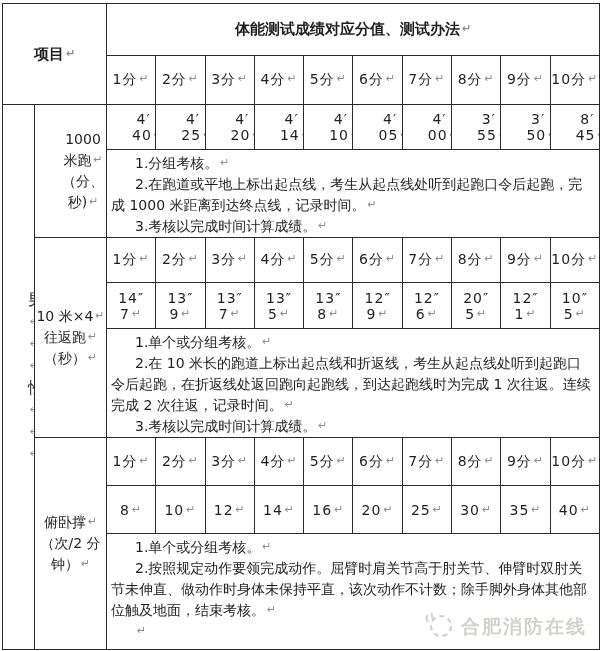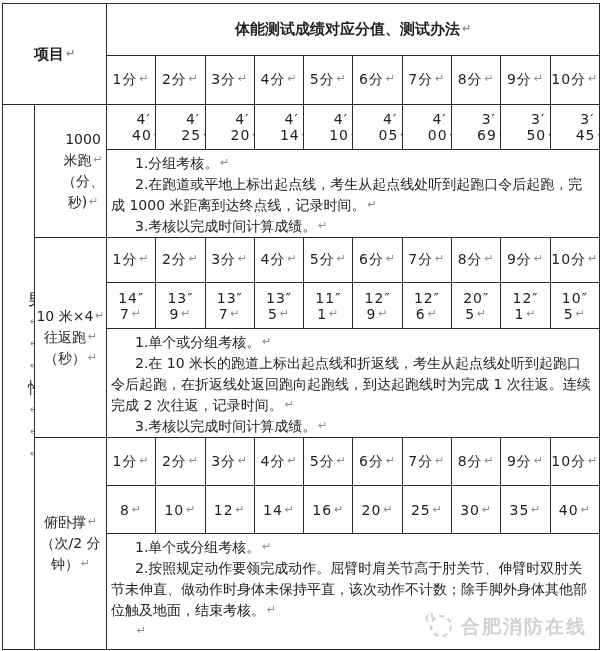--- a/index.html
+++ b/index.html
@@ -109,23 +109,23 @@
           <div class="ln"><span>1000 米跑</span><span class="rm">↵</span></div>
           <div class="ln"><span>（分、秒)</span><span class="rm">↵</span></div>
         </td>
     <td class="value-cell"><span>4′ 40</span><span class="rm">↵</span></td>
         <td class="value-cell"><span>4′ 25</span><span class="rm">↵</span></td>
         <td class="value-cell"><span>4′ 20</span><span class="rm">↵</span></td>
         <td class="value-cell"><span>4′ 14</span><span class="rm">↵</span></td>
         <td class="value-cell"><span>4′ 10</span><span class="rm">↵</span></td>
         <td class="value-cell"><span>4′ 05</span><span class="rm">↵</span></td>
         <td class="value-cell"><span>4′ 00</span><span class="rm">↵</span></td>
-        <td class="value-cell"><span>3′ 69</span><span class="rm">↵</span></td>
+        <td class="value-cell"><span>3′ 55</span><span class="rm">↵</span></td>
         <td class="value-cell"><span>3′ 50</span><span class="rm">↵</span></td>
-        <td class="value-cell"><span>3′ 45</span><span class="rm">↵</span></td>
+        <td class="value-cell"><span>8′ 45</span><span class="rm">↵</span></td>
       </tr>
     <tr class="r3">
       <td colspan="10" class="desc-cell">
           <p><span>1.分组考核。</span><span class="rm">↵</span></p>
           <p><span>2.在跑道或平地上标出起点线，考生从起点线处听到起跑口令后起跑，完成 1000 米距离到达终点线，记录时间。</span><span class="rm">↵</span></p>
           <p><span>3.考核以完成时间计算成绩。</span><span class="rm">↵</span></p>
         </td>
     </tr>
 
     <tr class="r4">
@@ -143,21 +143,21 @@
         <td class="score-header-cell"><span>7分</span><span class="rm">↵</span></td>
         <td class="score-header-cell"><span>8分</span><span class="rm">↵</span></td>
         <td class="score-header-cell"><span>9分</span><span class="rm">↵</span></td>
         <td class="score-header-cell"><span>10分</span><span class="rm">↵</span></td>
       </tr>
     <tr class="r5">
         <td class="value-cell"><span>14″ 7</span><span class="rm">↵</span></td>
         <td class="value-cell"><span>13″ 9</span><span class="rm">↵</span></td>
         <td class="value-cell"><span>13″ 7</span><span class="rm">↵</span></td>
         <td class="value-cell"><span>13″ 5</span><span class="rm">↵</span></td>
-        <td class="value-cell"><span>11″ 1</span><span class="rm">↵</span></td>
+        <td class="value-cell"><span>13″ 8</span><span class="rm">↵</span></td>
         <td class="value-cell"><span>12″ 9</span><span class="rm">↵</span></td>
         <td class="value-cell"><span>12″ 6</span><span class="rm">↵</span></td>
         <td class="value-cell"><span>20″ 5</span><span class="rm">↵</span></td>
         <td class="value-cell"><span>12″ 1</span><span class="rm">↵</span></td>
         <td class="value-cell"><span>10″ 5</span><span class="rm">↵</span></td>
       </tr>
     <tr class="r6">
       <td colspan="10" class="desc-cell">
           <p><span>1.单个或分组考核。</span><span class="rm">↵</span></p>
           <p><span>2.在 10 米长的跑道上标出起点线和折返线，考生从起点线处听到起跑口令后起跑，在折返线处返回跑向起跑线，到达起跑线时为完成 1 次往返。连续完成 2 次往返，记录时间。</span><span class="rm">↵</span></p>

